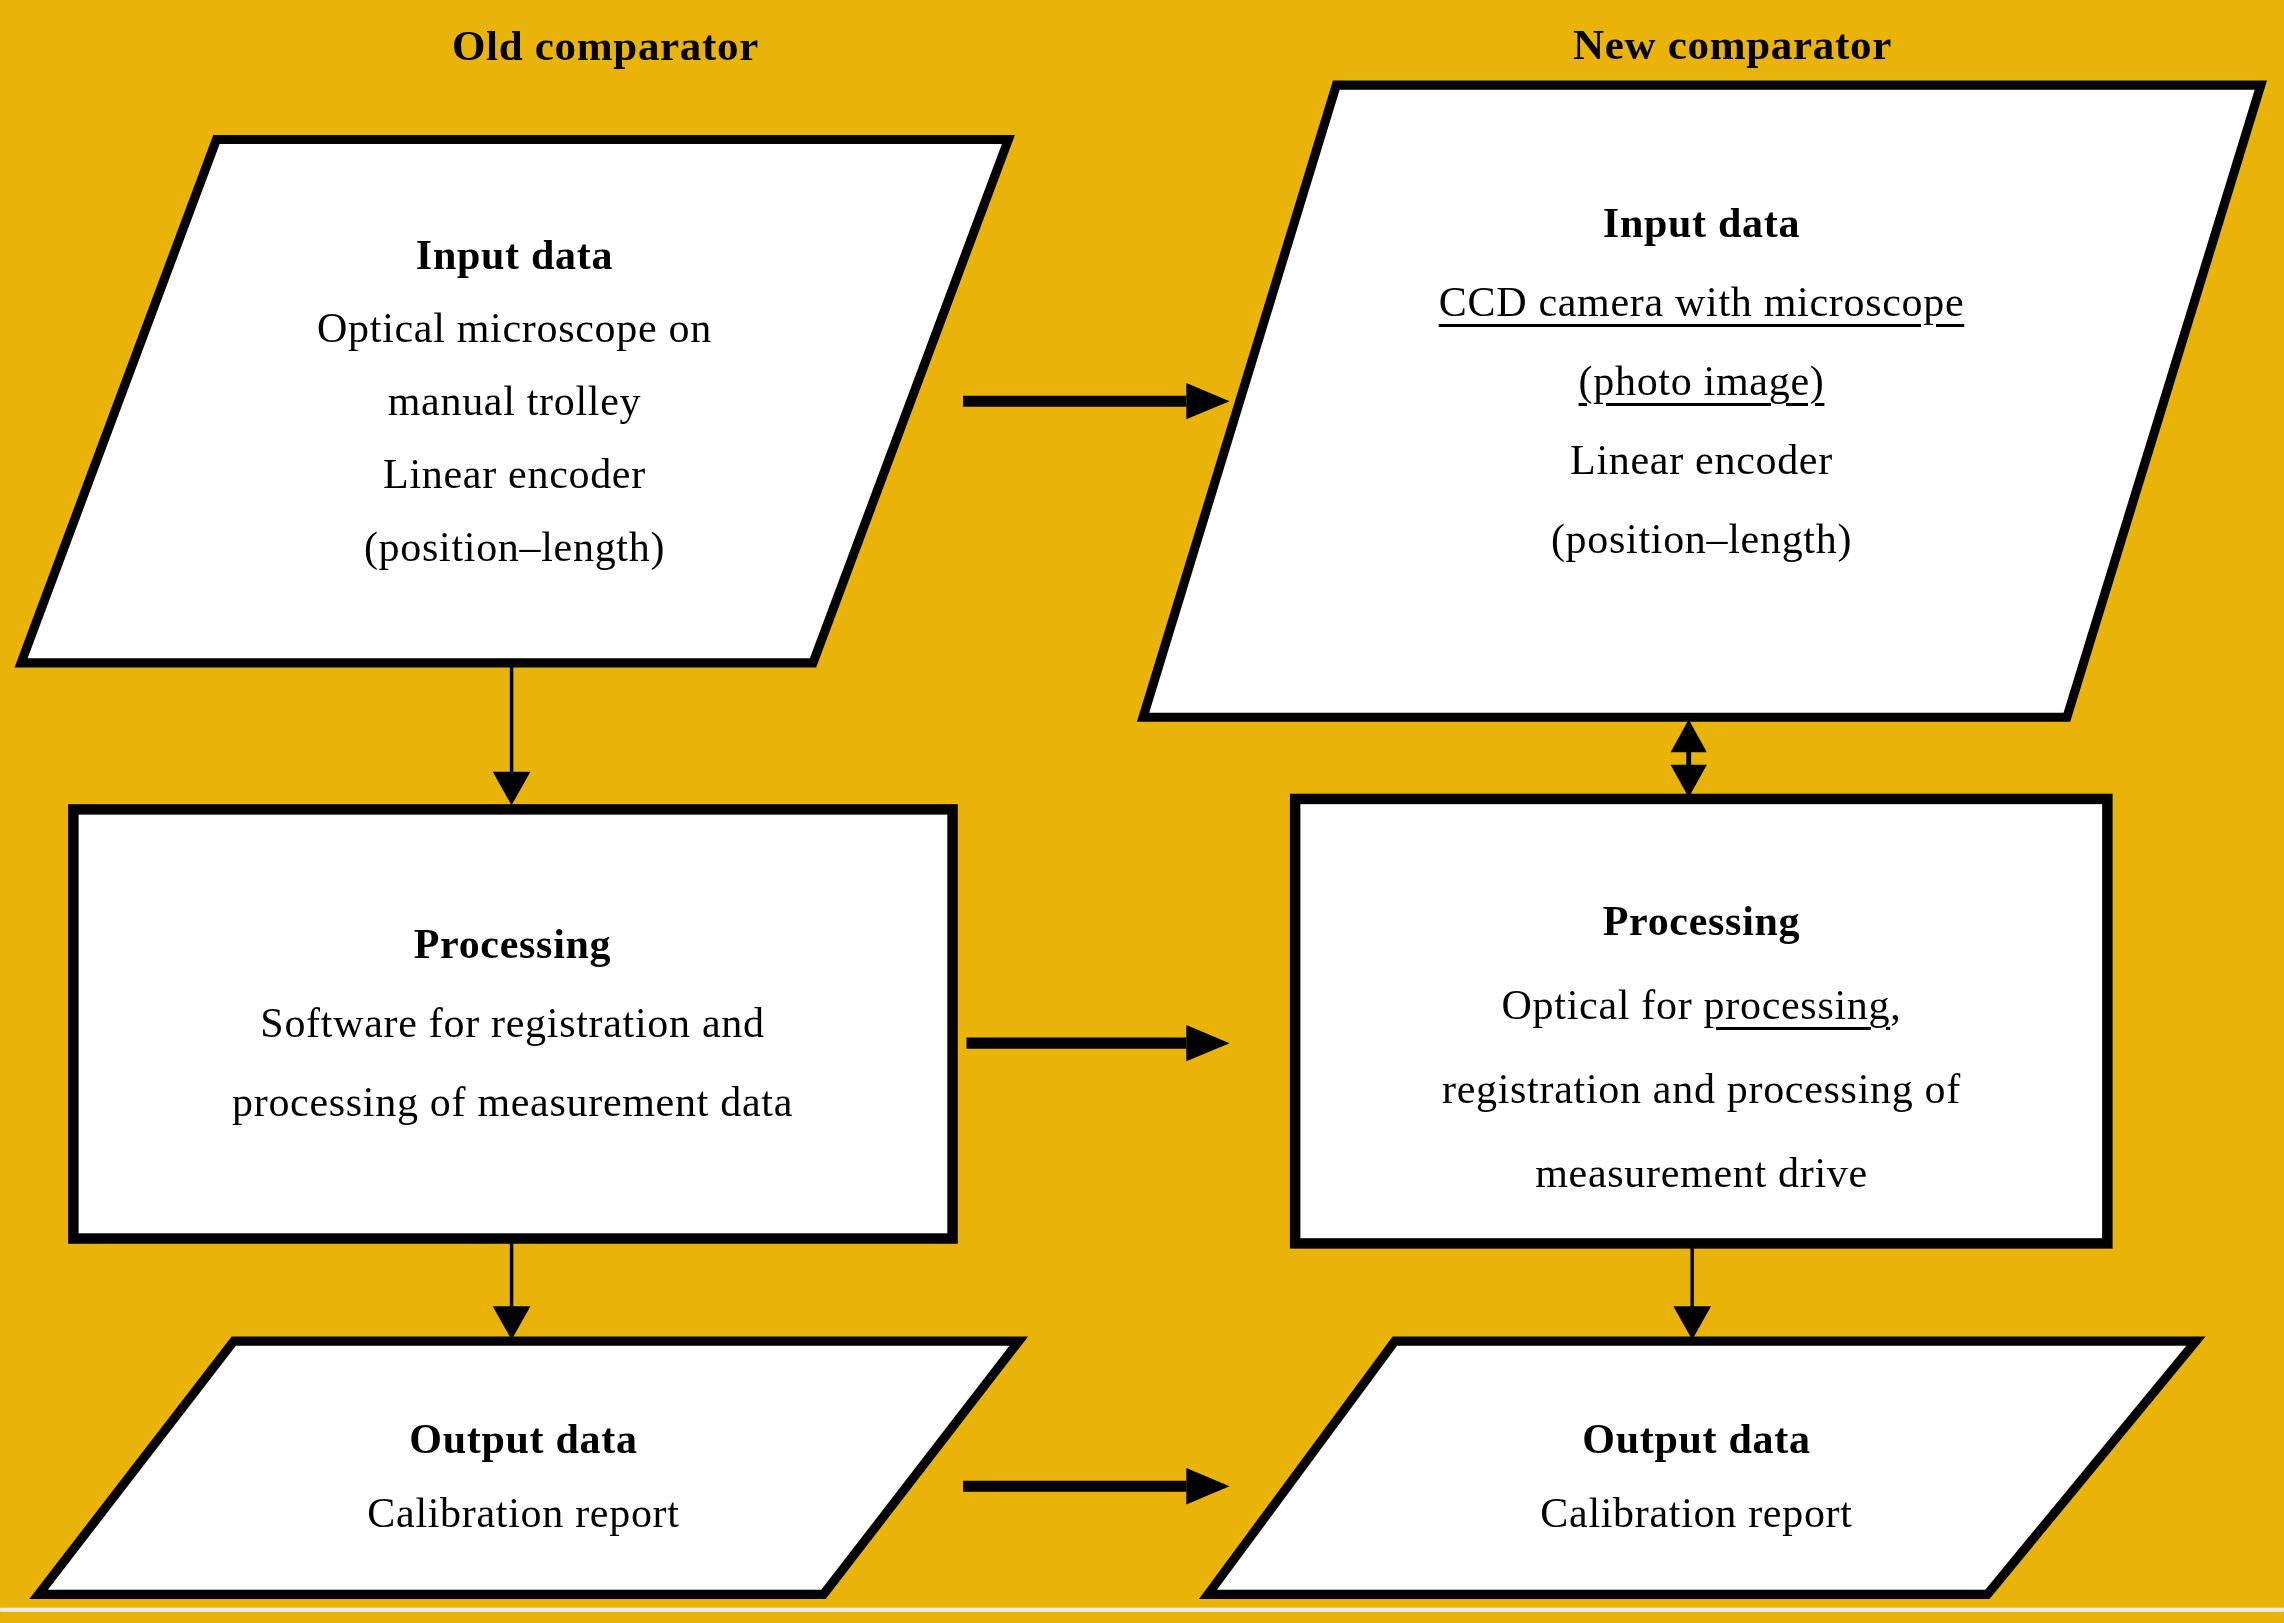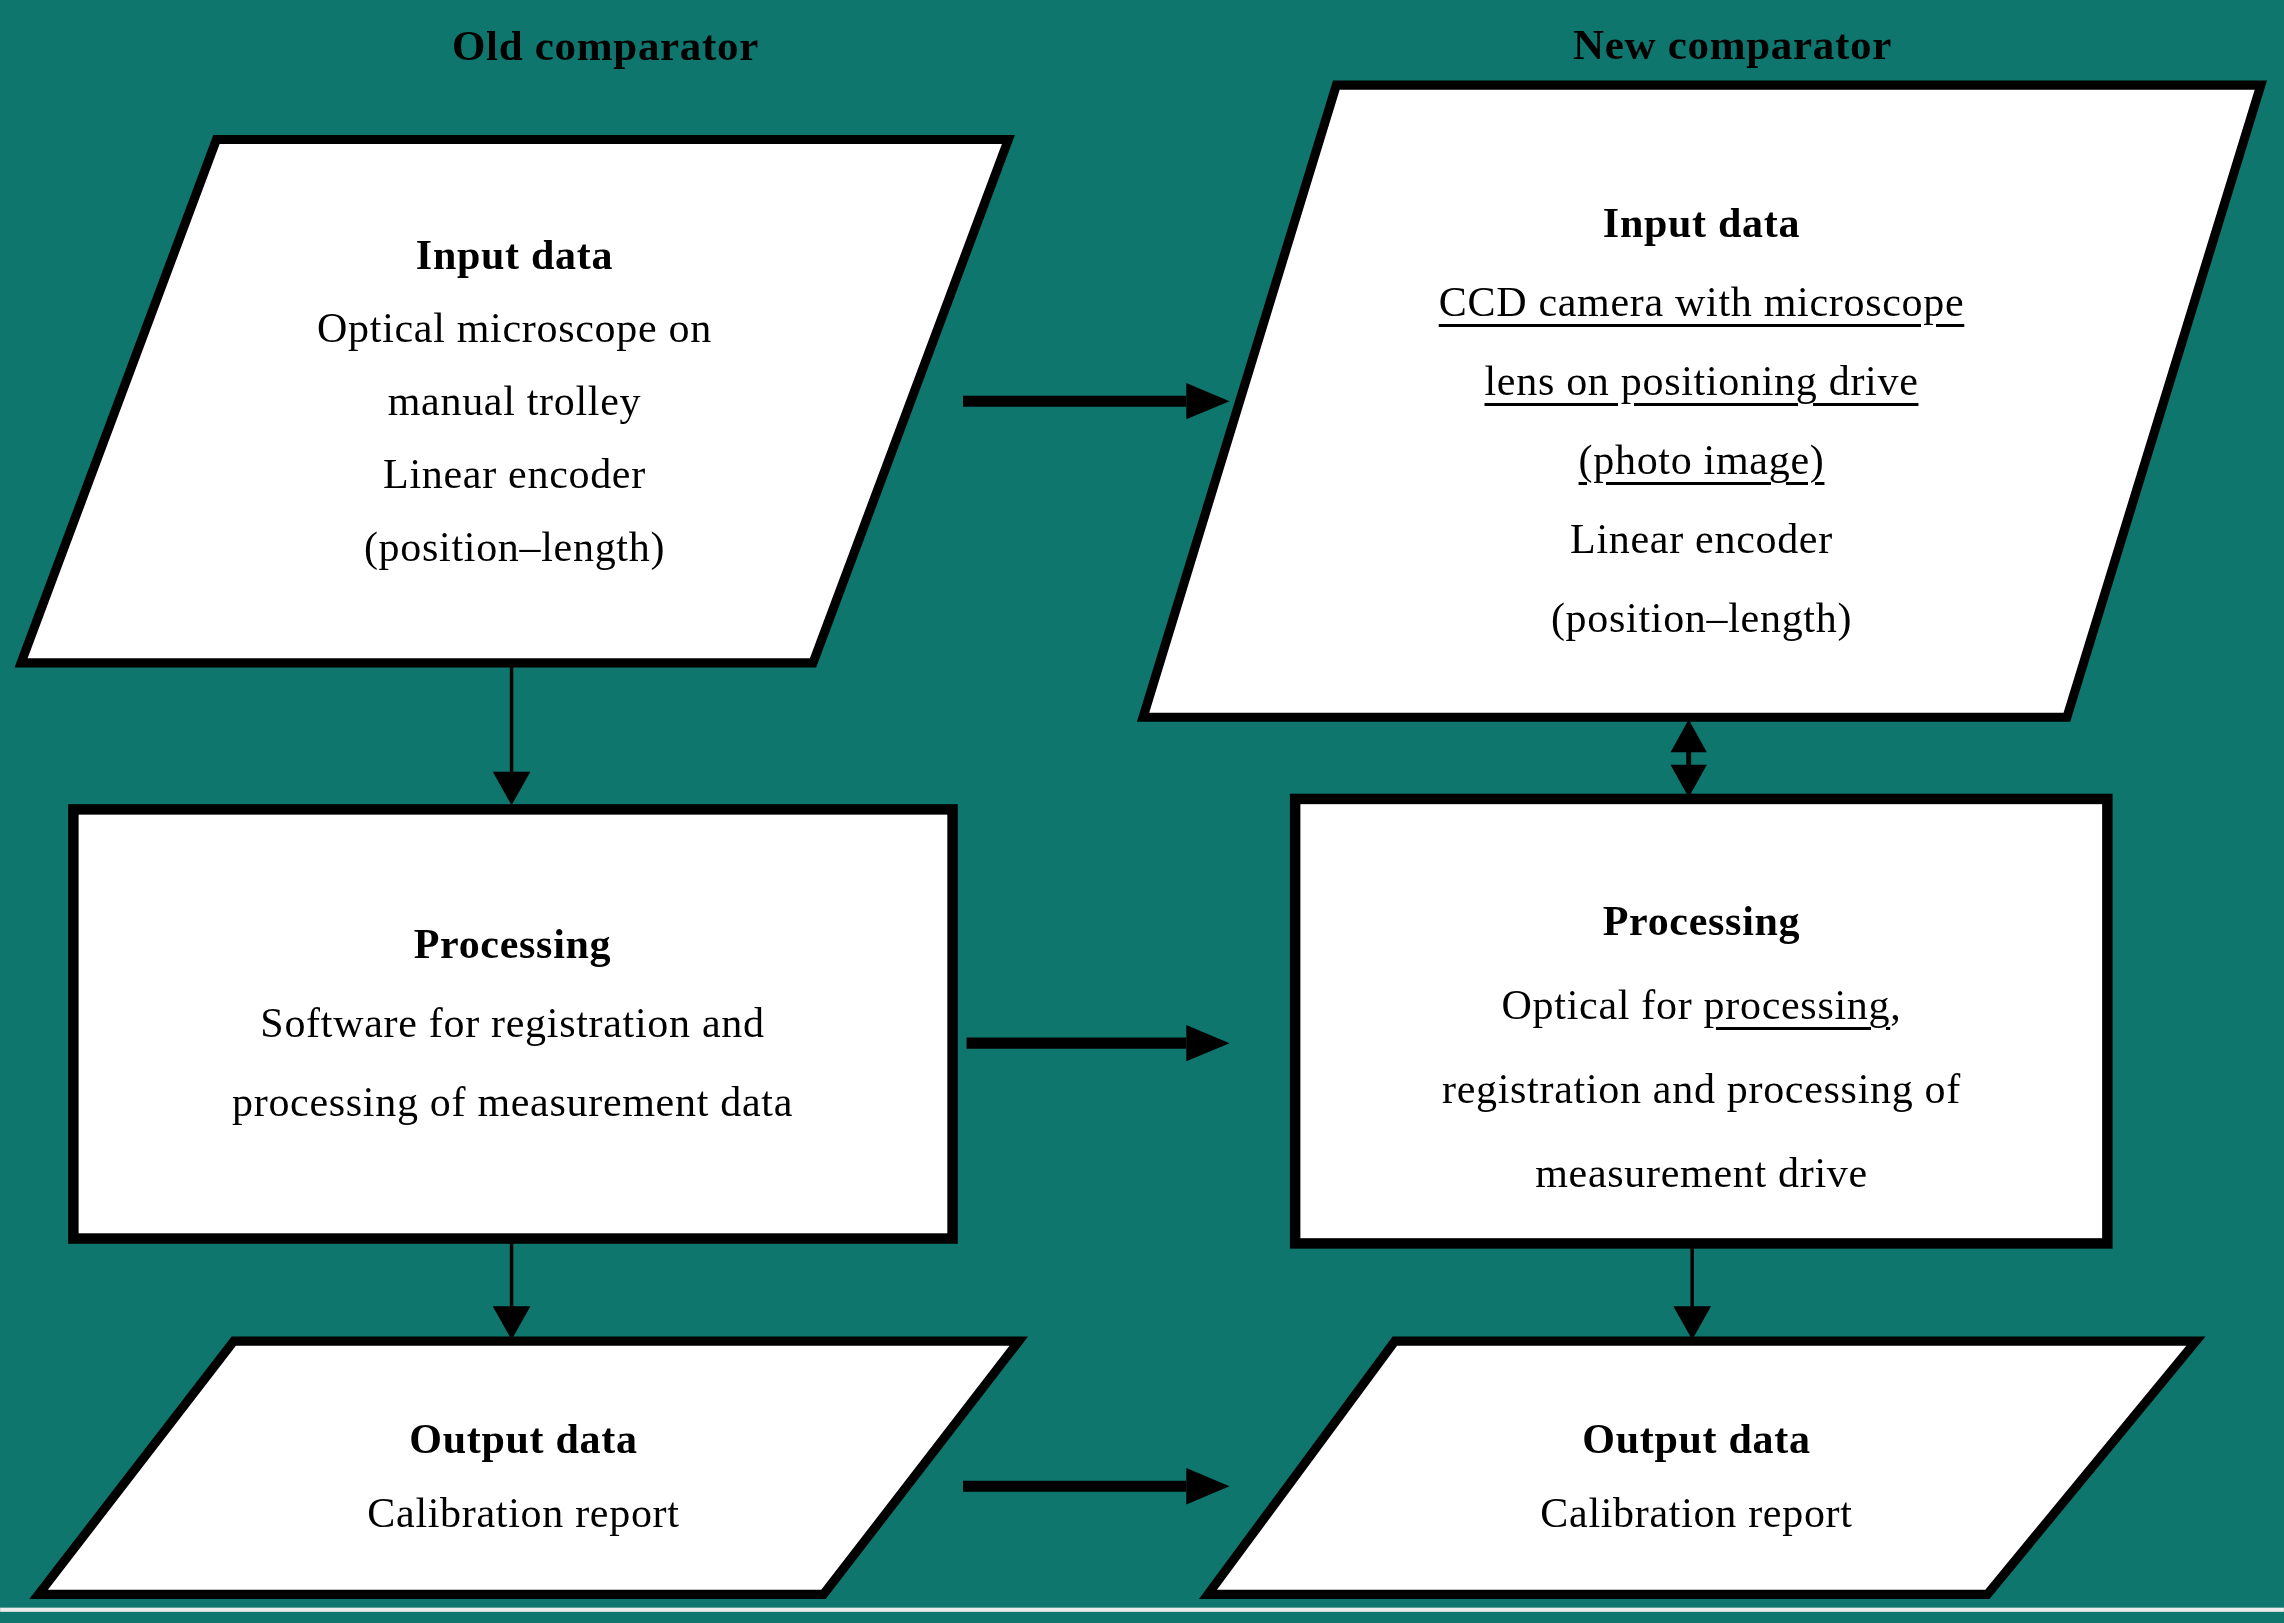--- a/index.html
+++ b/index.html
@@ -4,21 +4,21 @@
 <style>
   html, body {
     margin: 0;
     padding: 0;
     background: #ffffff;
   }
   .canvas {
     position: relative;
     width: 2284px;
     height: 1623px;
-    background: #0f766e;
+    background: #eab308;
     color: #000000;
     font-family: "Liberation Serif", serif;
     overflow: hidden;
   }
   svg.layer {
     position: absolute;
     left: 0;
     top: 0;
     width: 2284px;
     height: 1623px;
@@ -115,21 +115,20 @@
     <div class="heading">Input data</div>
     <div>Optical microscope on</div>
     <div>manual trolley</div>
     <div>Linear encoder</div>
     <div>(position–length)</div>
   </div>
 
   <div class="txt node-text lh113" style="left:1283px; top:184px; width:837px;">
     <div class="heading">Input data</div>
     <div><span class="ul">CCD camera with microscope</span></div>
-    <div><span class="ul">lens on positioning drive</span></div>
     <div><span class="ul">(photo image)</span></div>
     <div>Linear encoder</div>
     <div>(position–length)</div>
   </div>
 
   <div class="txt node-text lh113" style="left:94px; top:905px; width:837px;">
     <div class="heading">Processing</div>
     <div>Software for registration and</div>
     <div>processing of measurement data</div>
   </div>

